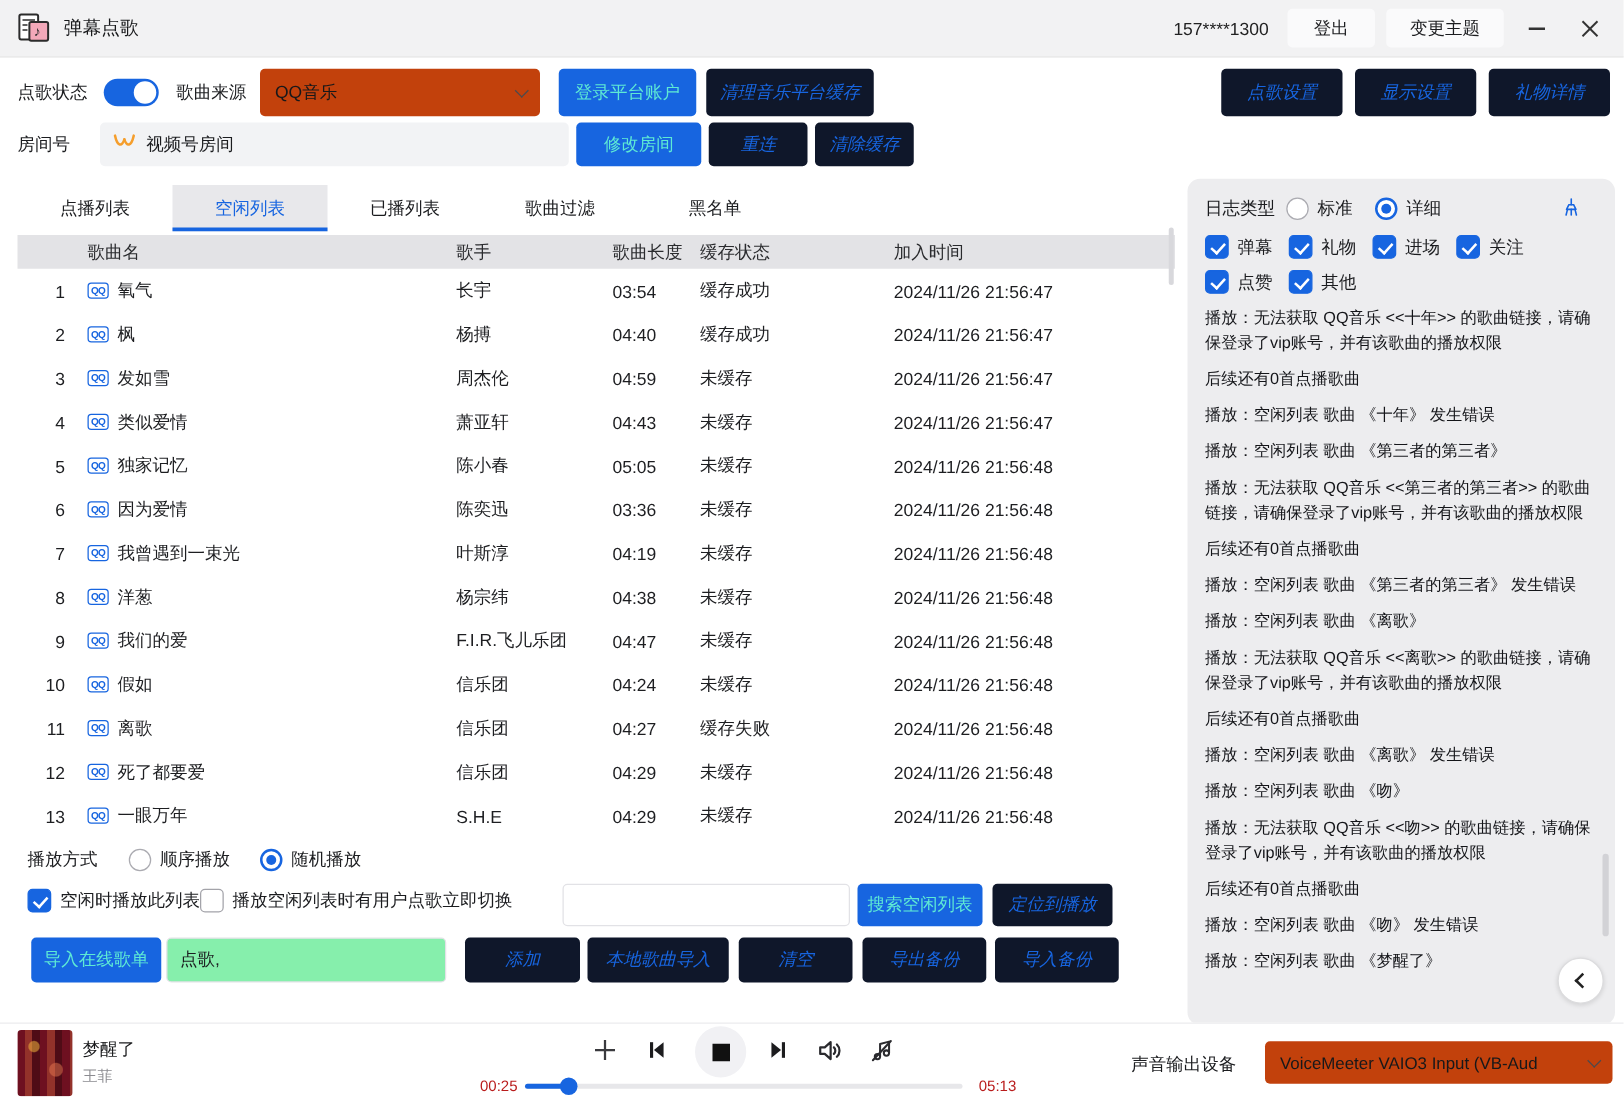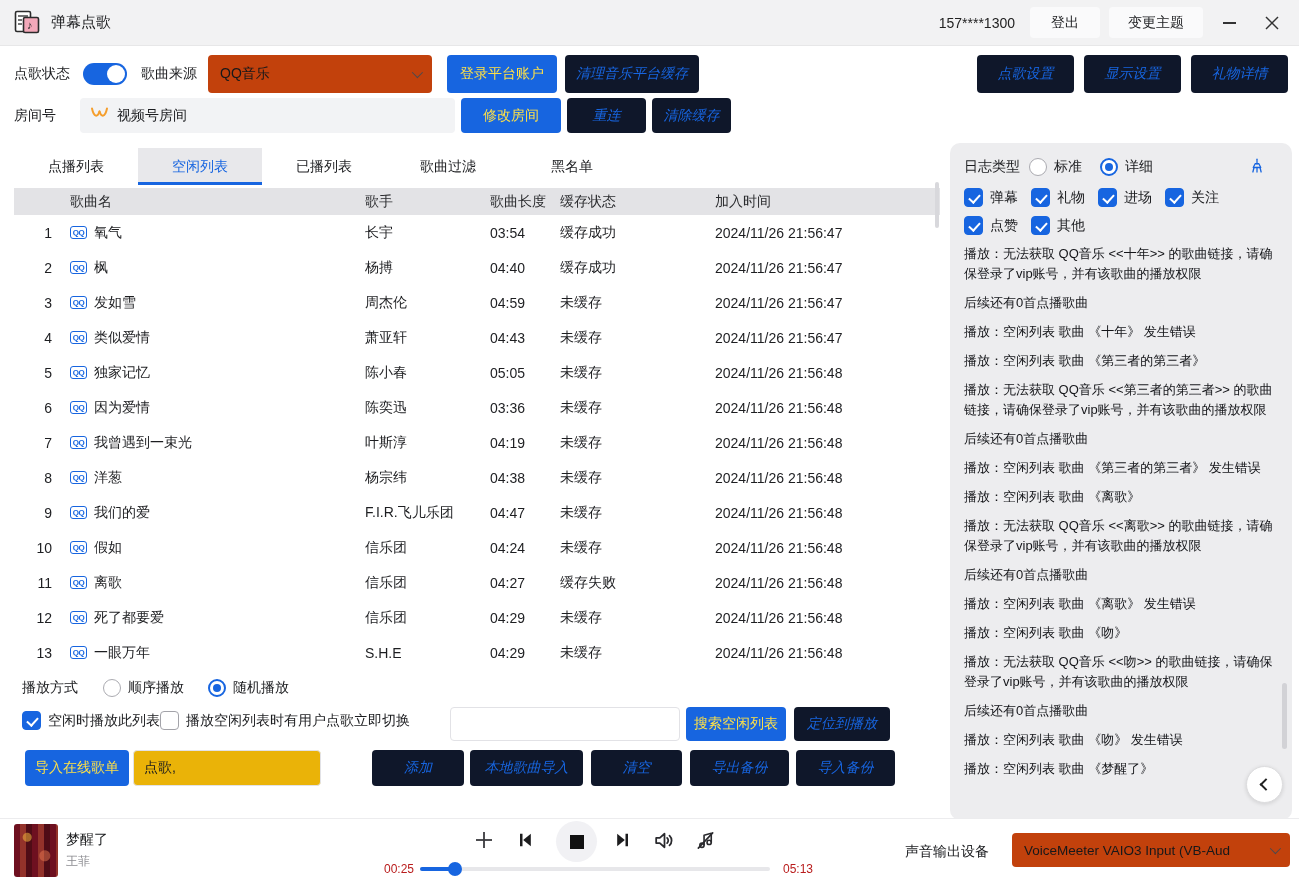--- a/index.html
+++ b/index.html
@@ -18,21 +18,21 @@
   .account { font-size:14px; color:#222; margin-right:6px; }
   .chip { background:#fafafb; border-radius:4px; height:31px; display:flex; align-items:center; justify-content:center;
     color:#1b1c1f; font-size:14px; cursor:default; }
   .chip.logout { width:70px; }
   .chip.theme { width:94px; }
   .winbtn { width:34px; height:31px; display:flex; align-items:center; justify-content:center; }
   .minus-glyph { width:13px; height:2px; background:#333; display:block; }
 
   
   .btn { border-radius:4px; display:flex; align-items:center; justify-content:center; font-size:14px; cursor:default; white-space:nowrap; }
-  .btn-primary { background:#1765e0; color:#fde047; }
+  .btn-primary { background:#1765e0; color:#5eead4; }
   .btn-light { background:#0f172a; color:#1765e0;font-style:italic; }
 
   
   .row1 { position:absolute; left:14px; top:55px; right:11px; height:38px; display:flex; align-items:center; }
   .lbl { color:#1b1c1f; }
   .toggle { width:44px; height:22px; border-radius:11px; background:#c9c9cd; position:relative; margin:0 14px 0 13px; flex:none; }
   .toggle.checked { background:#1765e0; }
   .toggle .knob { position:absolute; top:2px; left:2px; width:18px; height:18px; border-radius:50%; background:#fff; }
   .toggle.checked .knob { left:auto; right:2px; }
   .select { background:#c2410c; border-radius:4px; height:38px; display:flex; align-items:center; padding:0 12px; }
@@ -86,21 +86,21 @@
   .cb { width:19px; height:19px; border-radius:4px; border:1.5px solid #a3a3a9; background:#fff; position:relative; flex:none; }
   .cb.checked { background:#1765e0; border-color:#1765e0; }
   .cb.checked::after { content:""; position:absolute; left:6px; top:2.5px; width:5px; height:9px;
     border-right:2px solid #fff; border-bottom:2px solid #fff; transform:rotate(42deg); }
   .search-input { position:absolute; left:450px; top:707px; width:230px; height:34px; background:#fff;
     border:1px solid #e2e2e6; border-radius:4px; padding:0 10px; font-size:14px; font-family:inherit; color:#1b1c1f; outline:none; }
   .search-btn { position:absolute; left:686px; top:707px; width:100px; height:34px; }
   .locate-btn { position:absolute; left:794px; top:707px; width:96px; height:34px; }
 
   .import-btn { position:absolute; left:25px; top:750px; width:104px; height:36px; }
-  .prefix-input { position:absolute; left:133px; top:750px; width:188px; height:36px; background:#eab308;
+  .prefix-input { position:absolute; left:133px; top:750px; width:224px; height:36px; background:#86efac;
     border:1px solid #e2e2e6; border-radius:4px; padding:4px 10px; font-size:14px; font-family:inherit; color:#1b1c1f; outline:none; }
   .add-btn { position:absolute; left:372px; top:750px; width:92px; height:36px; }
   .local-btn { position:absolute; left:470px; top:750px; width:113px; height:36px; }
   .clear-btn { position:absolute; left:591px; top:750px; width:91px; height:36px; }
   .export-btn { position:absolute; left:690px; top:750px; width:99px; height:36px; }
   .importbk-btn { position:absolute; left:796px; top:750px; width:99px; height:36px; }
 
   
   .log-panel { position:absolute; left:950px; top:143px; width:342px; height:677px; background:#ededef;
     border-radius:10px; padding:12px 12px 12px 14px; overflow:hidden; }

